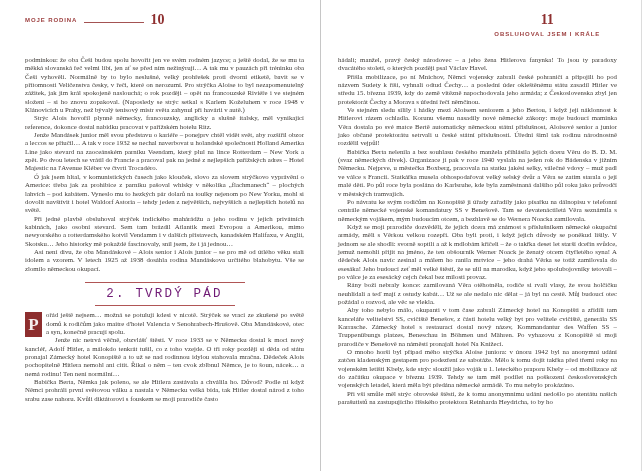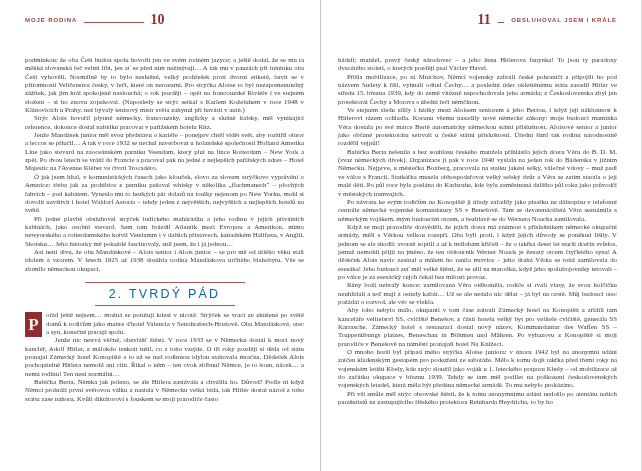--- a/index.html
+++ b/index.html
@@ -6,21 +6,21 @@
   body{
     width:642px;height:471px;overflow:hidden;background:#ffffff;
     font-family:"Liberation Serif", serif;color:#3f3b37;
   }
   .spread{display:flex;width:642px;height:471px;background:#fff;}
   .page{width:321px;height:471px;box-sizing:border-box;position:relative;}
   .page-left{border-right:1px solid #c6c6c6;padding:13px 16px 0 25px;}
   .page-right{border-right:1px solid #dcdcdc;padding:13px 24px 0 17px;}
 
   .running{display:flex;align-items:center;width:50%;height:14px;text-align:right;}
-  .running.inner-right{margin-left:auto;}
+  .running.inner-right{margin-left:auto;flex-direction:column;}
   .running .rh-title{
     font-family:"Liberation Sans", sans-serif;font-size:6px;font-weight:bold;
     letter-spacing:0.9px;color:#9c3e3e;white-space:nowrap;
   }
   .running .rh-rule{flex:1;border-bottom:1px solid #a35252;margin:3px 7px 0 7px;height:1px;}
   .running .rh-num{
     font-size:14px;font-weight:bold;color:#8e2f2f;line-height:1;
   }
 
   .body-text{
@@ -28,22 +28,22 @@
     hyphens:none;
   }
   .body-text p.para{margin:0;text-indent:9px;}
   .body-text p.para.flush{text-indent:0;}
 
   .section-block{margin:9px 0 5px 0;text-align:center;}
   .sec-rule{border-bottom:1px solid #b05555;height:0;margin:0 auto;}
   .sec-rule.above{width:160px;margin-bottom:4px;}
   .sec-rule.below{width:140px;margin-top:4px;}
   .sec-title{
-    font-family:Liberation Sans, sans-serif;font-size:12.5px;
-    letter-spacing:2.2px;color:#0369a1;line-height:1.15;
+    font-family:Liberation Mono, monospace;font-size:12.5px;
+    letter-spacing:2.2px;color:#701a75;line-height:1.15;
   }
 
   .dropcap-para{margin:0;text-indent:0 !important;}
   .dropcap{
     float:left;width:17px;height:25px;margin:1px 4px 0 0;
     background:#8d2e2e;color:#f6eeee;
     font-family:"Liberation Serif", serif;font-weight:bold;font-size:17px;
     display:flex;align-items:center;justify-content:center;
   }
 </style>

